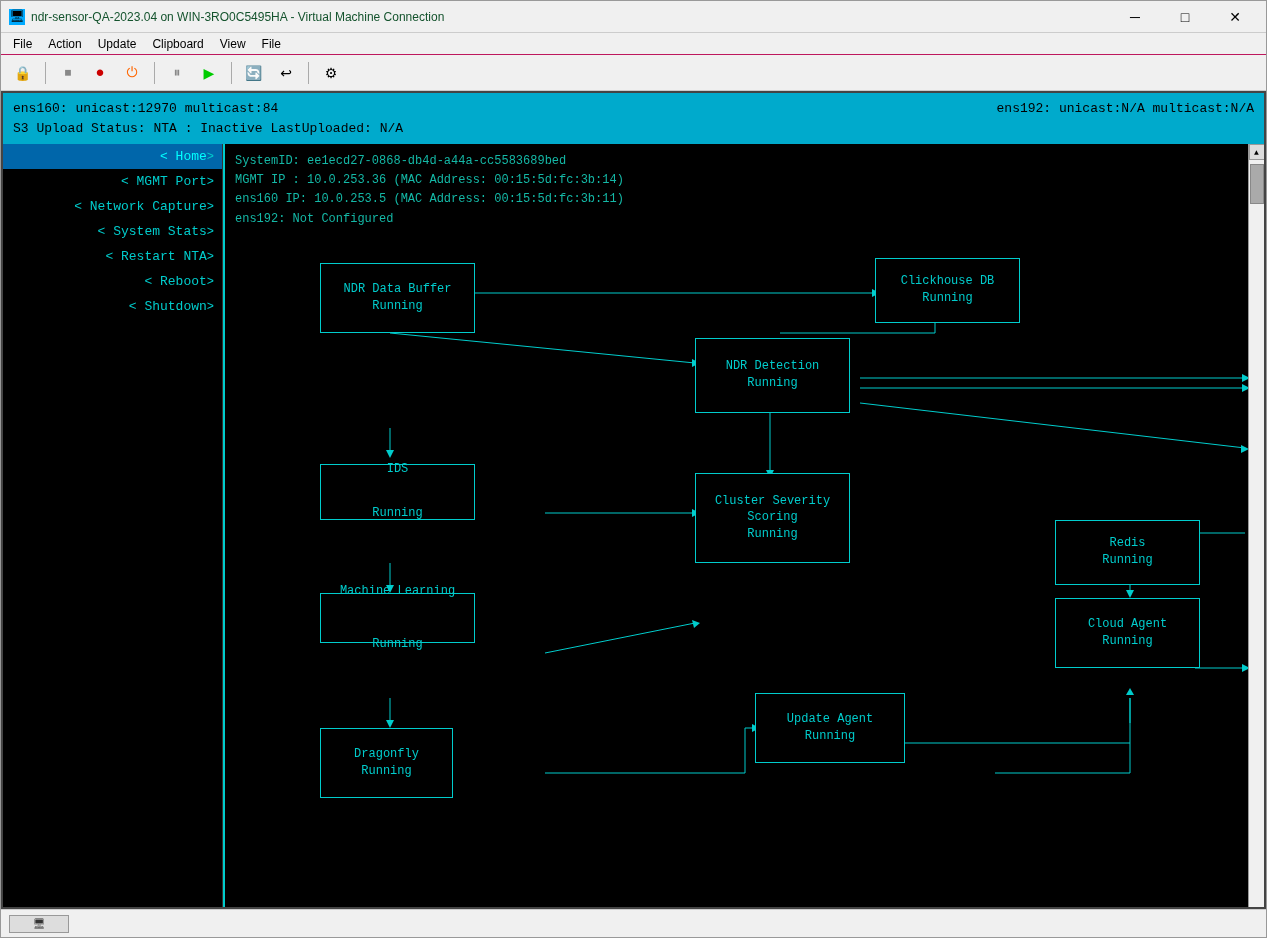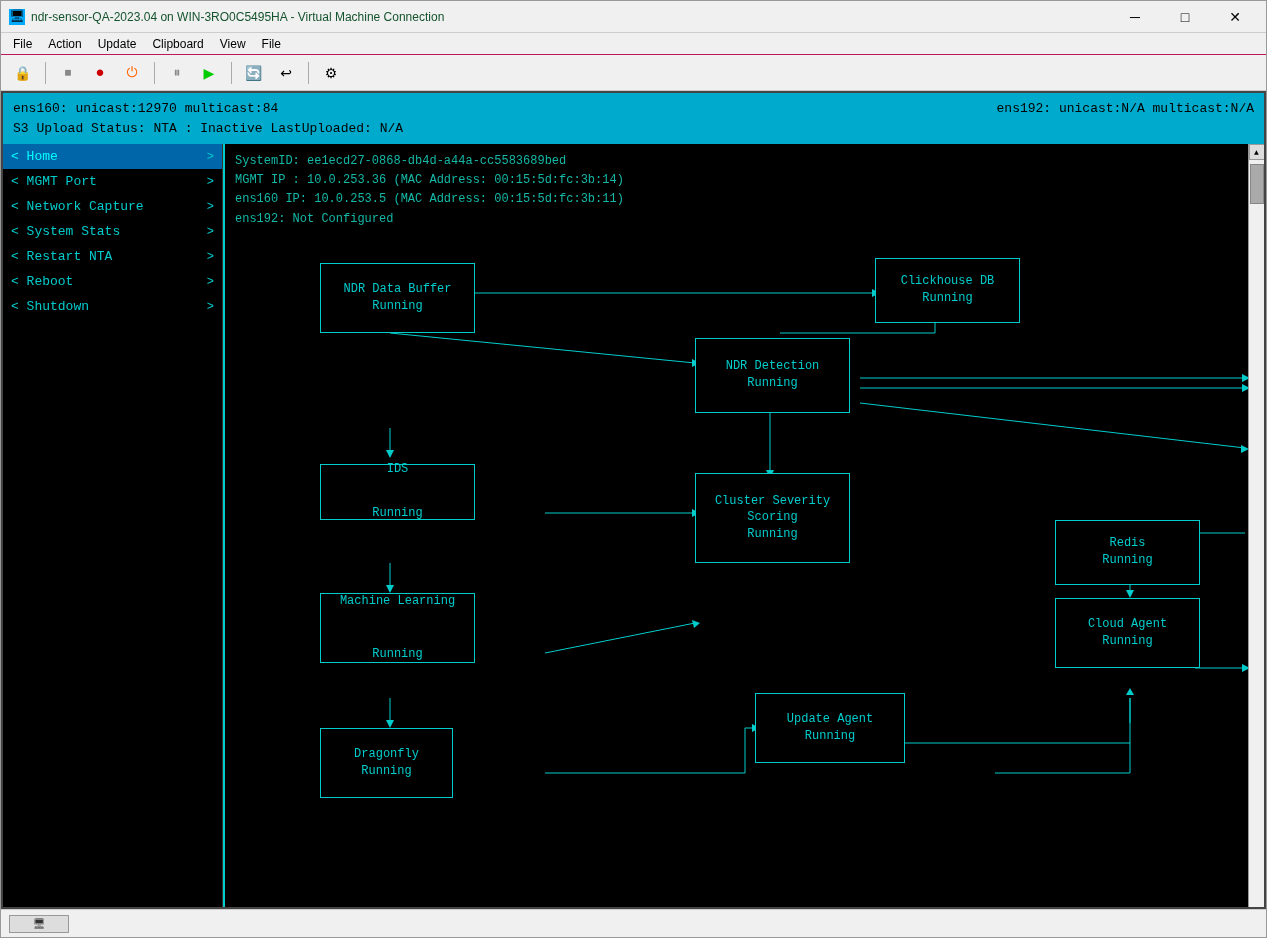--- a/index.html
+++ b/index.html
@@ -142,20 +142,21 @@
       flex-shrink: 0;
     }
     .sidebar-item {
       color: #00cccc;
       font-size: 13px;
       padding: 5px 8px;
       cursor: pointer;
       display: flex;
       align-items: center;
       justify-content: space-between;
+      text-align: right;
     }
     .sidebar-item.active {
       background: #0066aa;
       color: #00ffff;
     }
     .sidebar-item-label { flex: 1; }
     .sidebar-arrow { color: #00cccc; font-size: 12px; }
 
     
     .content-area {
@@ -429,21 +430,21 @@
               <span>Cluster Severity</span>
               <span>Scoring</span>
               <span>Running</span>
             </div>
 
             <div class="service-box" style="left:820px; top:255px; width:145px; height:65px;margin-top:32px;">
               <span>Redis</span>
               <span>Running</span>
             </div>
 
-            <div class="service-box" style="left:85px; top:360px; width:155px; height:70px;gap:36px;">
+            <div class="service-box" style="left:85px; top:360px; width:155px; height:50px;gap:36px;">
               <span>Machine Learning</span>
               <span>Running</span>
             </div>
 
             <div class="service-box" style="left:820px; top:365px; width:145px; height:70px;">
               <span>Cloud Agent</span>
               <span>Running</span>
             </div>
 
             <div class="service-box" style="left:85px; top:495px; width:133px; height:70px;">

